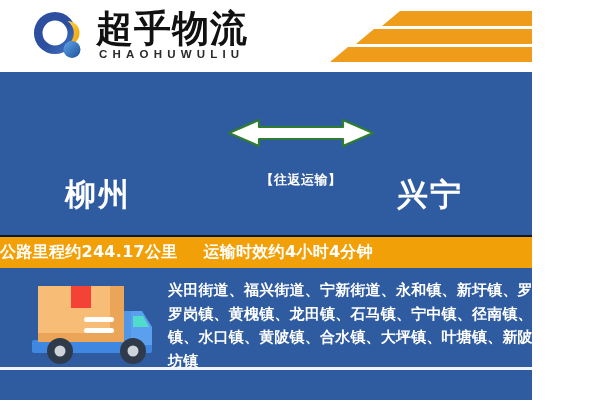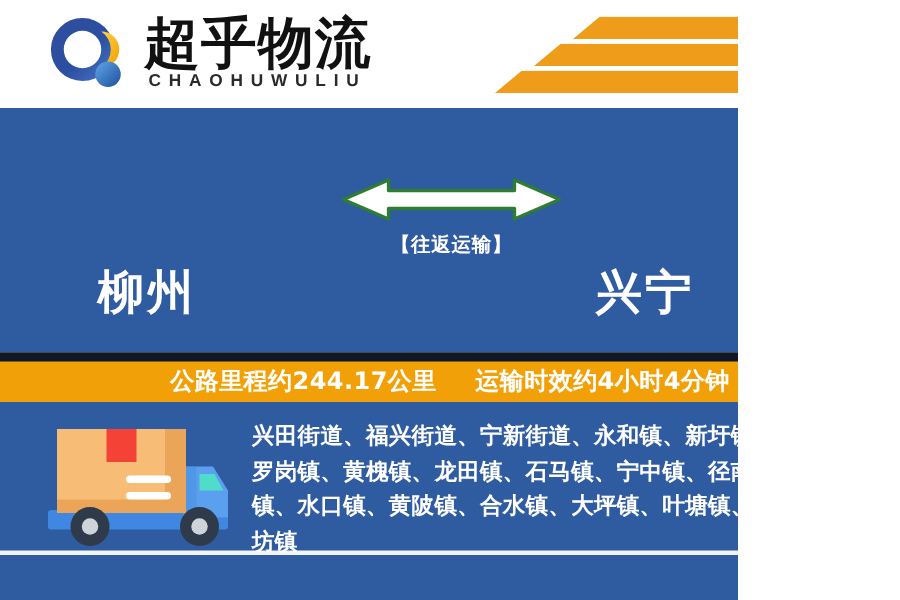--- a/index.html
+++ b/index.html
@@ -5,21 +5,21 @@
   html, body {
     margin: 0;
     padding: 0;
     background: #ffffff;
   }
   body {
     font-family: "Liberation Sans", "DejaVu Sans", sans-serif;
   }
   #banner {
     position: relative;
-    width: 492px;
+    width: 532px;
     height: 400px;
     overflow: hidden;
     background: #2f5ba0;
   }
 
   
   .header {
     position: absolute;
     left: 0; top: 0;
     width: 600px; height: 72px;
@@ -99,40 +99,39 @@
     color: #ffffff;
     font-family: "DejaVu Sans", "Liberation Sans", sans-serif;
     letter-spacing: 0.5px;
     white-space: nowrap;
   }
   .arrow-wrap {
     margin-top: 4px;
     height: 34px;
   }
   .note-bottom {
-    margin-top: 4px;
+    margin-top: 21px;
     font-size: 13px;
     font-weight: bold;
     color: #ffffff;
     font-family: "DejaVu Sans", "Liberation Sans", sans-serif;
     letter-spacing: 0.5px;
     white-space: nowrap;
   }
 
   
   .infobar {
     position: absolute;
     left: 0; top: 235px;
     width: 600px; height: 33px;
     background: #f2a007;
-    border-top: 6px solid #0f172a;
+    border-top: 2px solid #0f172a;
     box-sizing: border-box;
     display: flex;
     align-items: center;
-    justify-content: center;
   }
   .infobar-text {
     font-size: 16px;
     font-weight: bold;
     color: #ffffff;
     font-family: "DejaVu Sans", "Liberation Sans", sans-serif;
     white-space: nowrap;
     letter-spacing: 0.3px;
   }
   .info-gap { display: inline-block; width: 14px; }

